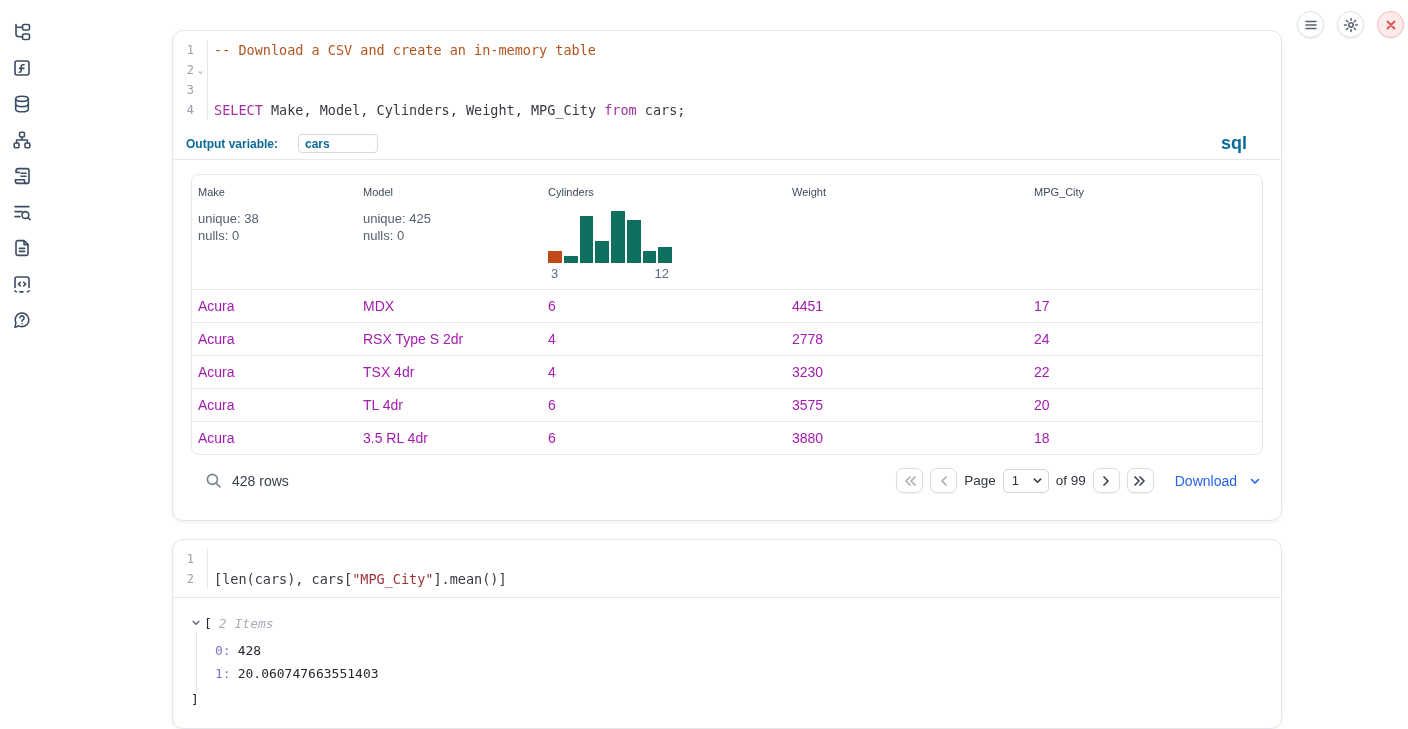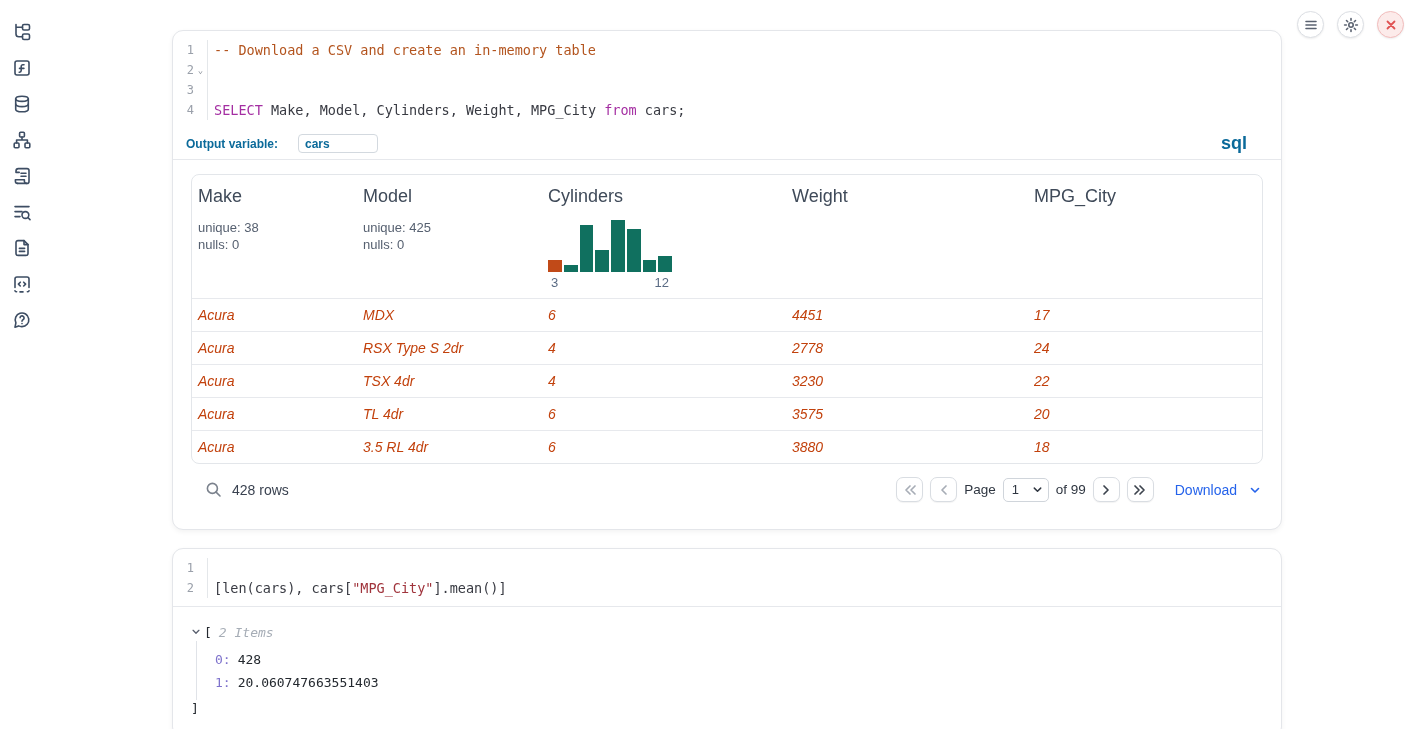--- a/index.html
+++ b/index.html
@@ -58,29 +58,29 @@
   
   .outputs { padding:14px 18px 13px; }
   .table-card { border:1px solid #e3e6ea; border-radius:8px; overflow:hidden; }
   .t-row { display:flex; }
   .col-0 { width:165px; flex:0 0 165px; }
   .col-1 { width:185px; flex:0 0 185px; }
   .col-2 { width:244px; flex:0 0 244px; }
   .col-3 { width:242px; flex:0 0 242px; }
   .col-4 { flex:1; }
   .th { padding:11px 8px 8px 6px; cursor:pointer; }
-  .col-name { font-size:18px; color:#3f4a59; }
+  .col-name { font-size:11px; color:#3f4a59; }
   .col-stats { margin-top:13px; font-size:13px; color:#566070; line-height:1.28; }
   .hist { margin-top:13px; width:124px; }
   .hist-bars { display:flex; align-items:flex-end; gap:2px; height:52px; }
   .bar { flex:1; background:#10705f; }
   .bar-highlight { background:#c14a18; }
   .hist-axis { display:flex; justify-content:space-between; padding:3px 3px 0; font-size:13px; color:#5a6b84; }
   .t-body .t-row { border-top:1px solid #e7e9ed; height:33px; align-items:center; cursor:default; }
-  .td { padding-left:6px; font-size:14px; color:#c2410c;font-style:italic; }
+  .td { padding-left:6px; font-size:14px; color:#a21caf; }
   
   .table-footer { display:flex; align-items:center; gap:10px; padding:13px 2px 14px 14px; }
   .search-btn { display:flex; align-items:center; cursor:pointer; }
   .search-btn svg { stroke:#7b828d; fill:none; stroke-width:1.6; stroke-linecap:round; }
   .row-count { font-size:14px; color:#3a4250; }
   .pager { display:flex; align-items:center; gap:7px; }
   .pg-btn {
     min-width:27px; height:25px; border:1px solid #d9dde2; border-radius:7px; background:#fff;
     display:flex; align-items:center; justify-content:center; box-shadow:0 1px 1px rgba(0,0,0,.05); cursor:pointer;
   }

